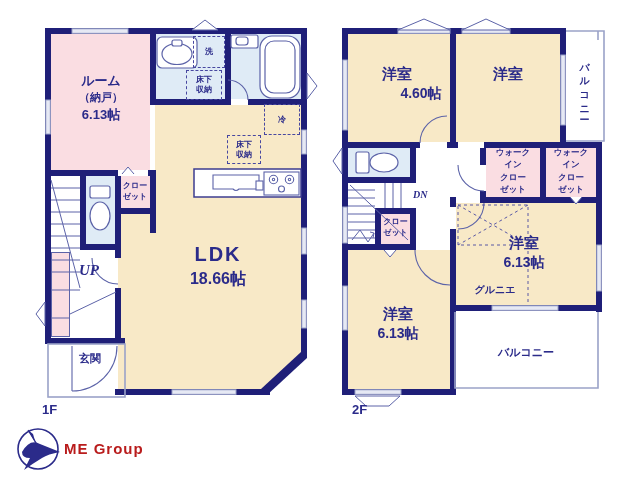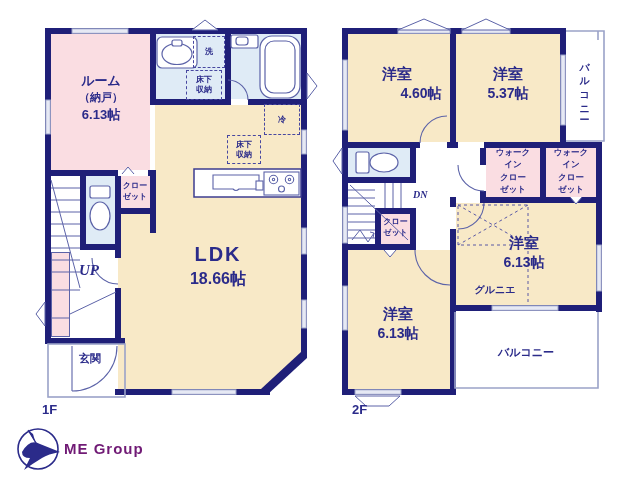--- a/index.html
+++ b/index.html
@@ -9,21 +9,21 @@
   .beige{background:#f8e9c7;}
   .pink{background:#fadde2;}
   .blue{background:#dfebf6;}
   .lbl{position:absolute;color:#2b2b8a;font-weight:bold;text-align:center;line-height:1.4;white-space:nowrap;}
   .lbl div{white-space:nowrap;}
   .dashedbox{position:absolute;border:1px dashed #4747a0;color:#2b2b8a;font-size:8px;font-weight:bold;
              display:flex;flex-direction:column;align-items:center;justify-content:center;line-height:1.25;text-align:center;}
   .vert{writing-mode:vertical-rl;letter-spacing:3px;}
   .italic{font-family:"Liberation Serif",serif;font-style:italic;}
   svg{position:absolute;left:0;top:0;}
-  .logo-text{position:absolute;color:#701a75;font-size:15px;letter-spacing:1px;font-weight:bold;}
+  .logo-text{position:absolute;color:#b91c1c;font-size:15px;letter-spacing:1px;font-weight:bold;}
 </style>
 </head>
 <body>
 
 <div id="canvas">
 
   <div class="fill pink" style="left:51px;top:34px;width:99px;height:136px;"></div>
   <div class="fill blue" style="left:151px;top:34px;width:74px;height:65px;"></div>
   <div class="fill blue" style="left:231px;top:34px;width:70px;height:65px;"></div>
   <div class="fill beige" style="left:155px;top:105px;width:146px;height:284px;clip-path:polygon(0 0,100% 0,100% 250px,110px 100%,0 100%);"></div>
@@ -253,21 +253,20 @@
     <div>収納</div>
   </div>
   <div class="lbl" style="left:42px;top:401px;font-size:13px;">1F</div>
 
   <div class="lbl" style="left:347px;top:63px;width:100px;">
     <div style="font-size:15px;">洋室</div>
     <div style="font-size:14px;padding-left:48px;">4.60帖</div>
   </div>
   <div class="lbl" style="left:458px;top:63px;width:100px;">
     <div style="font-size:15px;">洋室</div>
-    <div style="font-size:14px;">5.37帖</div>
   </div>
   <div class="lbl vert" style="left:577px;top:56px;font-size:10px;">バルコニー</div>
   <div class="lbl" style="left:487px;top:146px;width:52px;font-size:8.5px;line-height:1.45;">
     <div>ウォーク</div>
     <div>イン</div>
     <div>クロー</div>
     <div>ゼット</div>
   </div>
   <div class="lbl" style="left:546px;top:146px;width:50px;font-size:8.5px;line-height:1.45;">
     <div>ウォーク</div>

